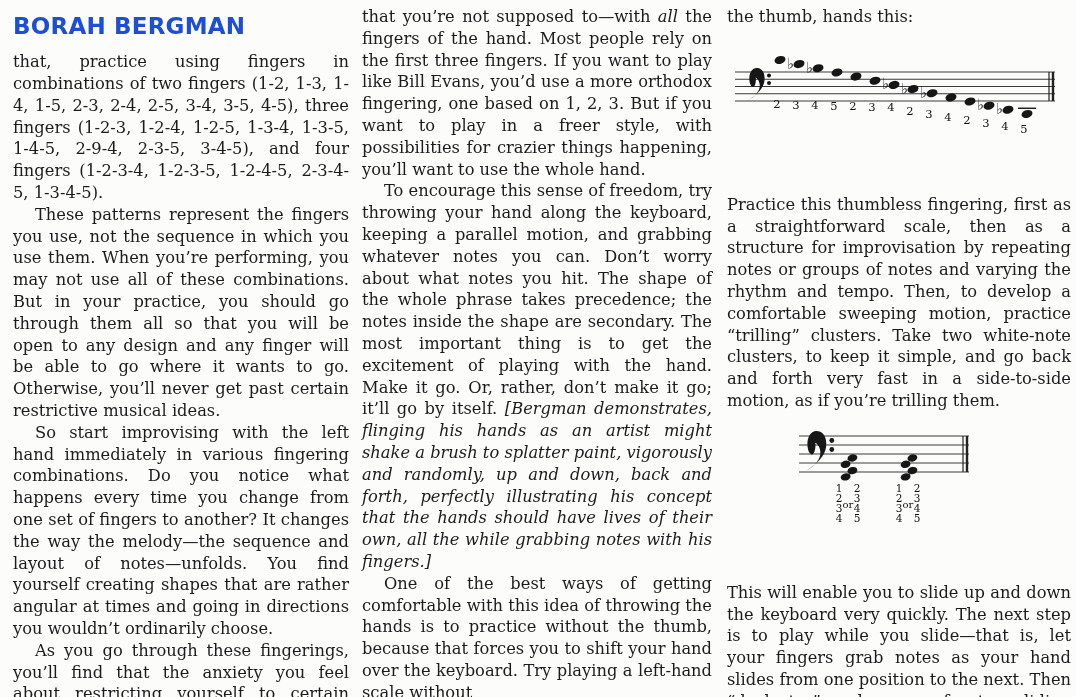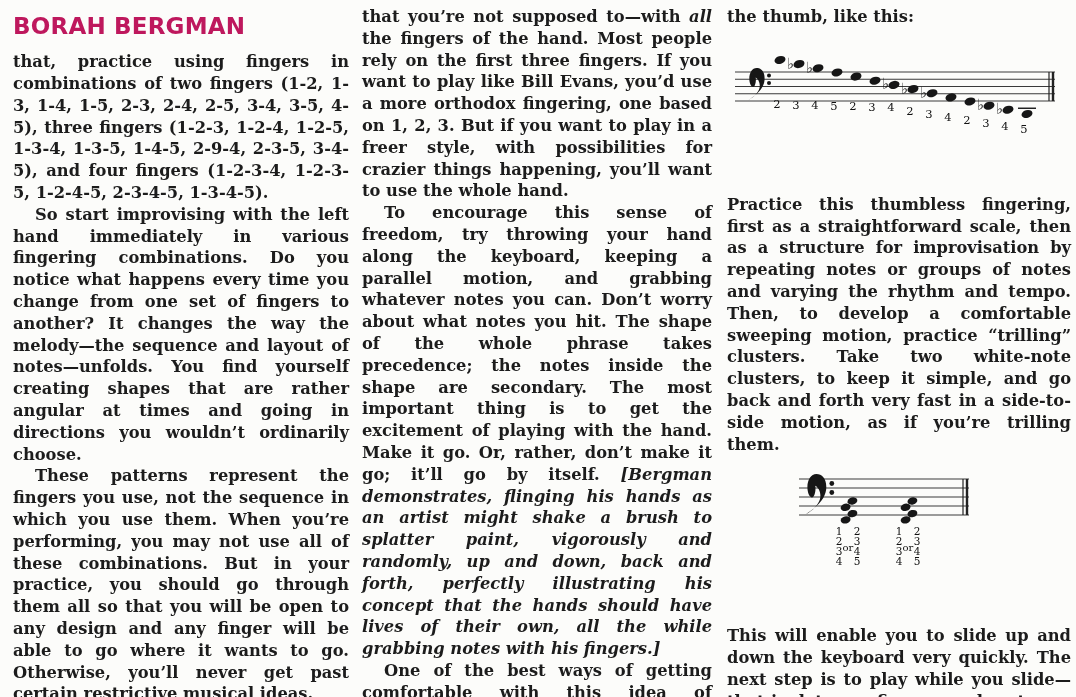--- a/index.html
+++ b/index.html
@@ -10,50 +10,50 @@
     font-size:16.3px;line-height:21.8px;
   }
   .col{position:absolute;top:0;}
   .col1{left:13px;width:336px;top:14px;}
   .col2{left:362px;width:350px;top:6px;}
   .col3{left:727px;width:344px;top:6px;}
   h1{
     margin:0 0 12px 0;
     font-family:"DejaVu Sans", sans-serif;
     font-weight:bold;font-size:23px;line-height:1.1;
-    letter-spacing:0.2px;color:#be185d;
+    letter-spacing:0.2px;color:#1d4ed8;
   }
-  p{margin:0;text-align:justify;text-indent:22px;font-weight:bold;}
+  p{margin:0;text-align:justify;text-indent:22px;}
   p.ni{text-indent:0;}
   .it{font-style:italic;}
   #staff1{display:block;margin:16px 0 42px -2px;}
   #staff2{display:block;margin:10px 0 46px 64px;}
   svg text{user-select:none;}
 </style>
 </head>
 <body>
 
 <div class="page">
 
   <div class="col col1">
     <h1>BORAH BERGMAN</h1>
     <p class="ni">that, practice using fingers in combinations of two fingers (1-2, 1-3, 1-4, 1-5, 2-3, 2-4, 2-5, 3-4, 3-5, 4-5), three fingers (1-2-3, 1-2-4, 1-2-5, 1-3-4, 1-3-5, 1-4-5, 2-9-4, 2-3-5, 3-4-5), and four fingers (1-2-3-4, 1-2-3-5, 1-2-4-5, 2-3-4-5, 1-3-4-5).</p>
+    <p>These patterns represent the fingers you use, not the sequence in which you use them. When you’re performing, you may not use all of these combinations. But in your practice, you should go through them all so that you will be open to any design and any finger will be able to go where it wants to go. Otherwise, you’ll never get past certain restrictive musical ideas.</p>
     <p>So start improvising with the left hand immediately in various fingering combinations. Do you notice what happens every time you change from one set of fingers to another? It changes the way the melody—the sequence and layout of notes—unfolds. You find yourself creating shapes that are rather angular at times and going in directions you wouldn’t ordinarily choose.</p>
-    <p>These patterns represent the fingers you use, not the sequence in which you use them. When you’re performing, you may not use all of these combinations. But in your practice, you should go through them all so that you will be open to any design and any finger will be able to go where it wants to go. Otherwise, you’ll never get past certain restrictive musical ideas.</p>
     <p>As you go through these fingerings, you’ll find that the anxiety you feel about restricting yourself to certain designated fingers disappears, because you’ll be playing in a way</p>
   </div>
 
   <div class="col col2">
     <p class="ni"><span>that you’re not supposed to—with </span><span class="it">all</span><span> the fingers of the hand. Most people rely on the first three fingers. If you want to play like Bill Evans, you’d use a more orthodox fingering, one based on 1, 2, 3. But if you want to play in a freer style, with possibilities for crazier things happening, you’ll want to use the whole hand.</span></p>
     <p><span>To encourage this sense of freedom, try throwing your hand along the keyboard, keeping a parallel motion, and grabbing whatever notes you can. Don’t worry about what notes you hit. The shape of the whole phrase takes precedence; the notes inside the shape are secondary. The most important thing is to get the excitement of playing with the hand. Make it go. Or, rather, don’t make it go; it’ll go by itself. </span><span class="it">[Bergman demonstrates, flinging his hands as an artist might shake a brush to splatter paint, vigorously and randomly, up and down, back and forth, perfectly illustrating his concept that the hands should have lives of their own, all the while grabbing notes with his fingers.]</span></p>
     <p>One of the best ways of getting comfortable with this idea of throwing the hands is to practice without the thumb, because that forces you to shift your hand over the keyboard. Try playing a left-hand scale without</p>
   </div>
 
   <div class="col col3">
-    <p class="ni">the thumb, like this:</p>
+    <p class="ni">the thumb, hands this:</p>
     <svg id="staff1" width="338" height="108" viewBox="0 0 338 108">
         <line x1="10" y1="28" x2="330" y2="28" stroke="#3a3a3a" stroke-width="1.1"></line>
         <line x1="10" y1="35.25" x2="330" y2="35.25" stroke="#3a3a3a" stroke-width="1.1"></line>
         <line x1="10" y1="42.5" x2="330" y2="42.5" stroke="#3a3a3a" stroke-width="1.1"></line>
         <line x1="10" y1="49.75" x2="330" y2="49.75" stroke="#3a3a3a" stroke-width="1.1"></line>
         <line x1="10" y1="57" x2="330" y2="57" stroke="#3a3a3a" stroke-width="1.1"></line>
         <line x1="324" y1="28" x2="324" y2="57" stroke="#222" stroke-width="1.2"></line>
         <line x1="328" y1="28" x2="328" y2="57" stroke="#222" stroke-width="2.4"></line>
         <path d="M22.9,56.4 C36.0,48.3 39.6,41.0 39.6,34.5 C39.6,27.3 36.0,24.0 31.6,24.0 C27.3,24.0 24.3,28.7 24.3,34.5 C24.3,39.2 26.1,42.9 28.1,42.9 C30.0,42.9 31.4,37.4 30.7,33.4 C32.7,34.5 34.8,37.4 34.8,41.8 C34.8,46.9 30.2,52.6 22.9,56.4 Z" fill="#161616"></path>
         <circle cx="44.0" cy="31.6" r="2.0" fill="#161616"></circle>

